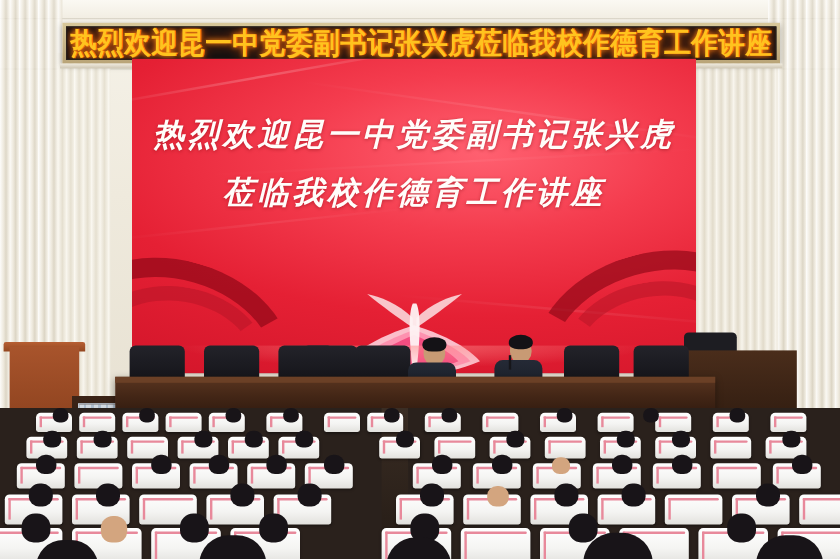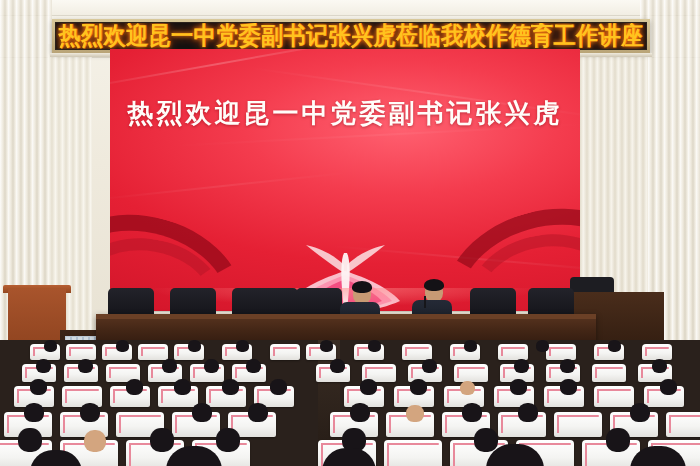--- a/index.html
+++ b/index.html
@@ -65,20 +65,21 @@
     background:linear-gradient(180deg,#efeadd,#cfc7b4);
   }
 
   
   .screen{
     position:absolute;left:110px;top:49px;width:470px;height:262px;
     background:
       radial-gradient(120% 90% at 62% 30%, #ff6070 0%, #f43c4e 28%, #e52034 58%, #cf1328 100%);
     overflow:hidden;
     box-shadow:0 1px 0 rgba(0,0,0,.12);
+    font-style:italic;
   }
   
   .streak{position:absolute;background:linear-gradient(90deg,rgba(255,255,255,0),rgba(255,255,255,.22),rgba(255,255,255,0));height:2px;transform-origin:left center;}
   .s1{left:-40px;top:40px;width:300px;transform:rotate(-10deg);}
   .s2{left:140px;top:18px;width:360px;transform:rotate(8deg);opacity:.5;}
   .s3{left:-20px;top:150px;width:260px;transform:rotate(-6deg);opacity:.35;}
   .s4{left:220px;top:196px;width:300px;transform:rotate(5deg);opacity:.4;}
   .s5{left:60px;top:96px;width:420px;transform:rotate(-3deg);opacity:.25;}
 
   
@@ -199,20 +200,21 @@
     <div class="streak s4"></div>
     <div class="streak s5"></div>
 
     <div class="ribbon rib-l1"></div>
     <div class="ribbon rib-l2"></div>
     <div class="ribbon rib-r1"></div>
     <div class="ribbon rib-r2"></div>
 
     <div class="screen-title-wrap">
       <div class="screen-line">热烈欢迎昆一中党委副书记张兴虎</div>
+      <div class="screen-line">莅临我校作德育工作讲座</div>
     </div>
 
 
     <svg class="book" viewBox="0 0 150 76">
       <g opacity="0.95">
         <path d="M75 26 C62 30 34 40 20 56 C38 64 60 68 75 66 Z" fill="#ffd9e4" opacity="0.9"></path>
         <path d="M75 26 C88 30 116 40 130 56 C112 64 90 68 75 66 Z" fill="#ffd9e4" opacity="0.9"></path>
         <path d="M75 30 C64 34 40 43 28 56 C44 62 62 65 75 64 Z" fill="#ff90b2" opacity="0.85"></path>
         <path d="M75 30 C86 34 110 43 122 56 C106 62 88 65 75 64 Z" fill="#ff90b2" opacity="0.85"></path>
         <path d="M75 34 C67 38 48 45 38 56 C50 61 64 63 75 62 Z" fill="#f2407a" opacity="0.8"></path>

